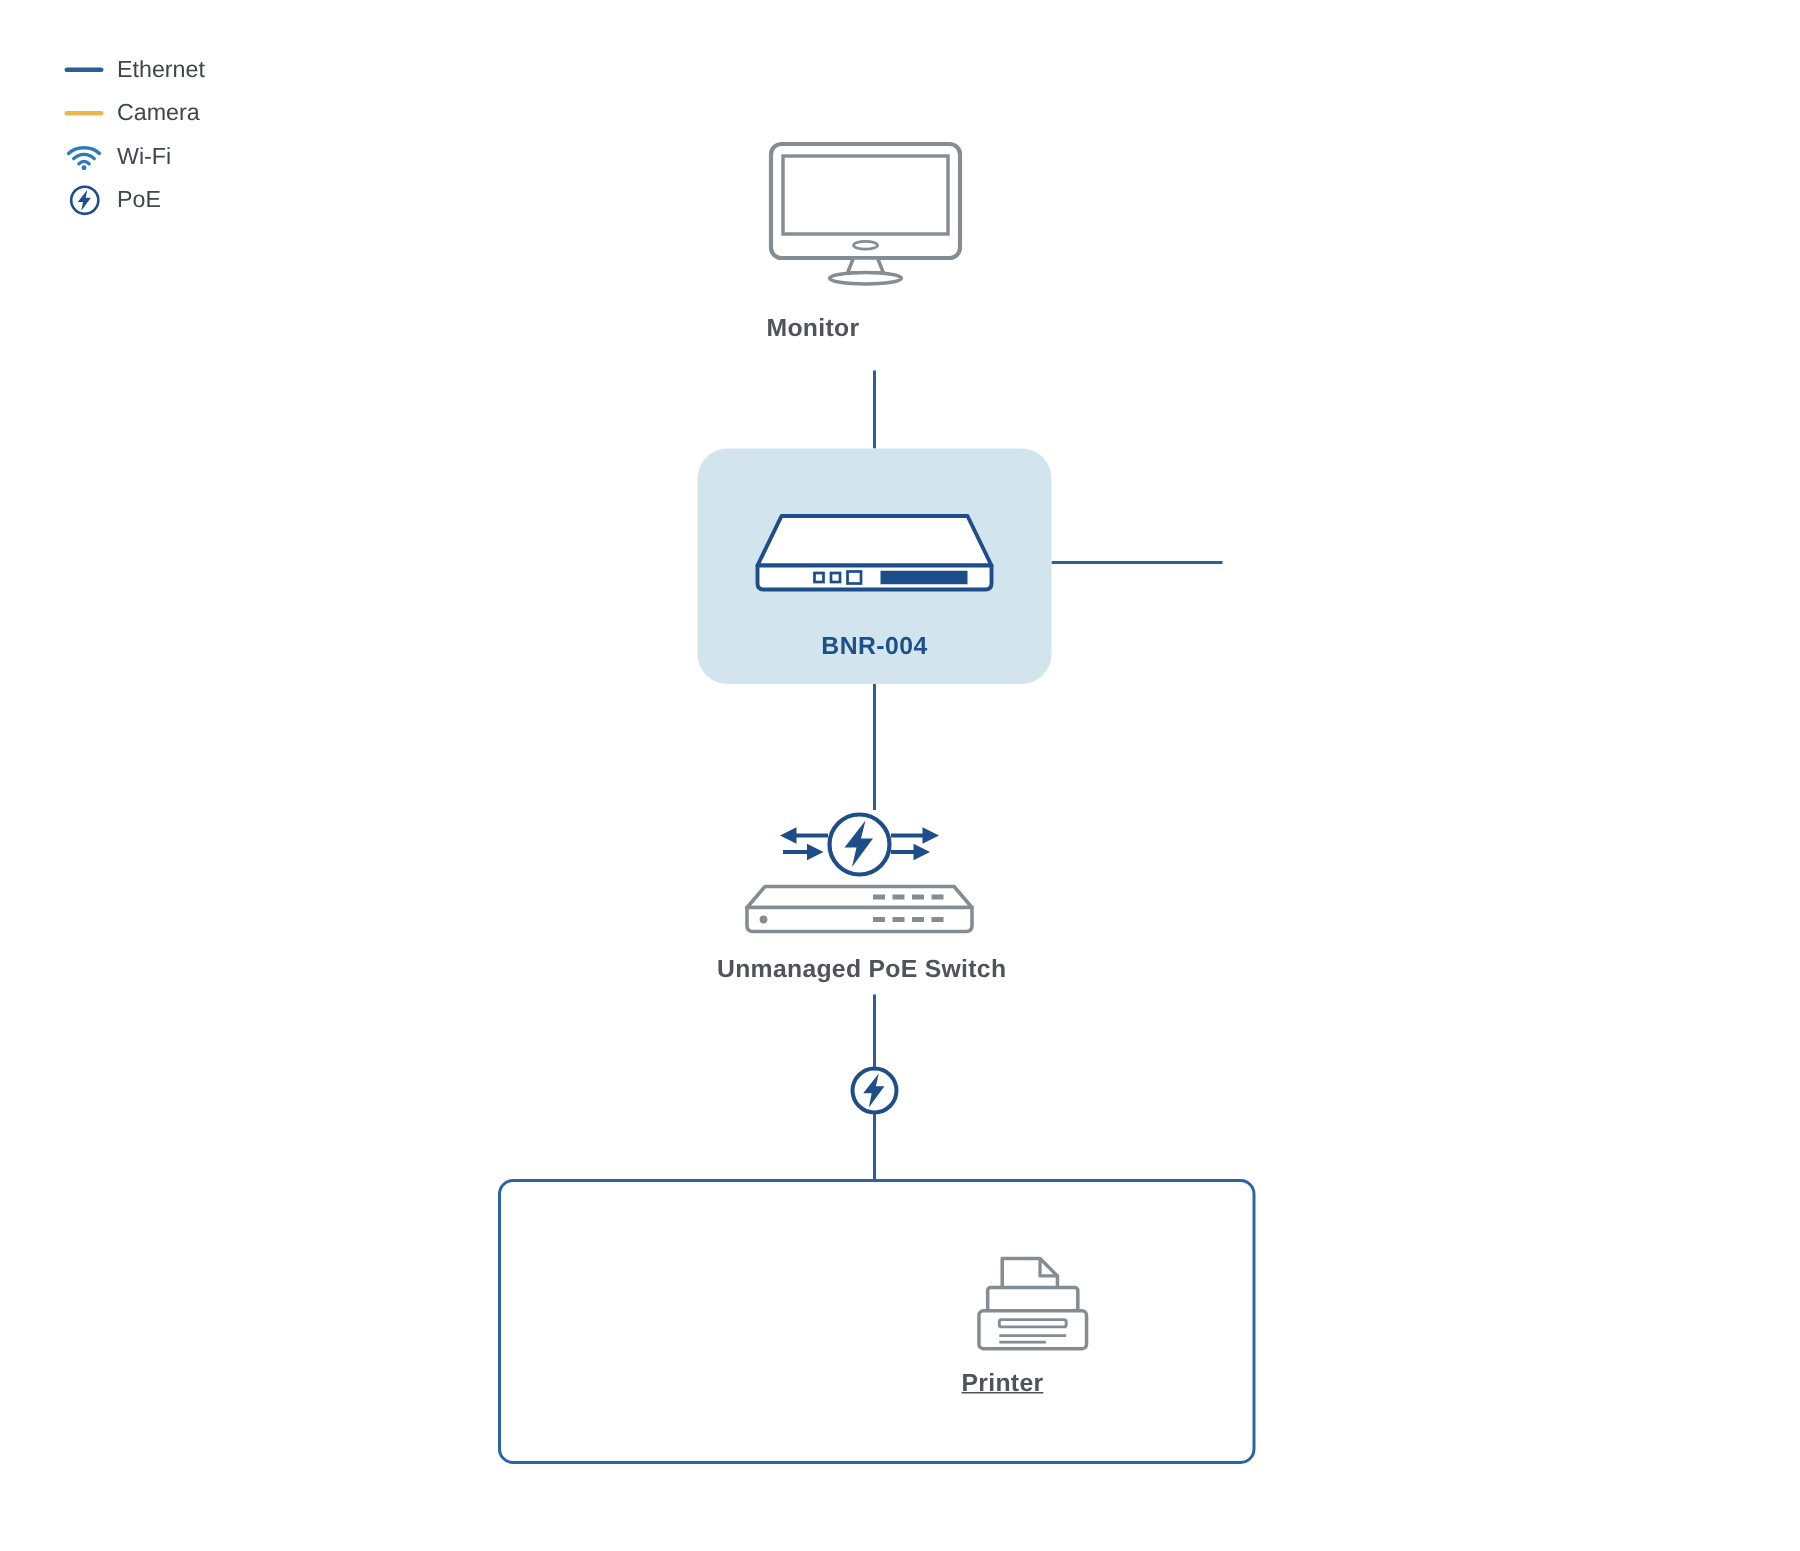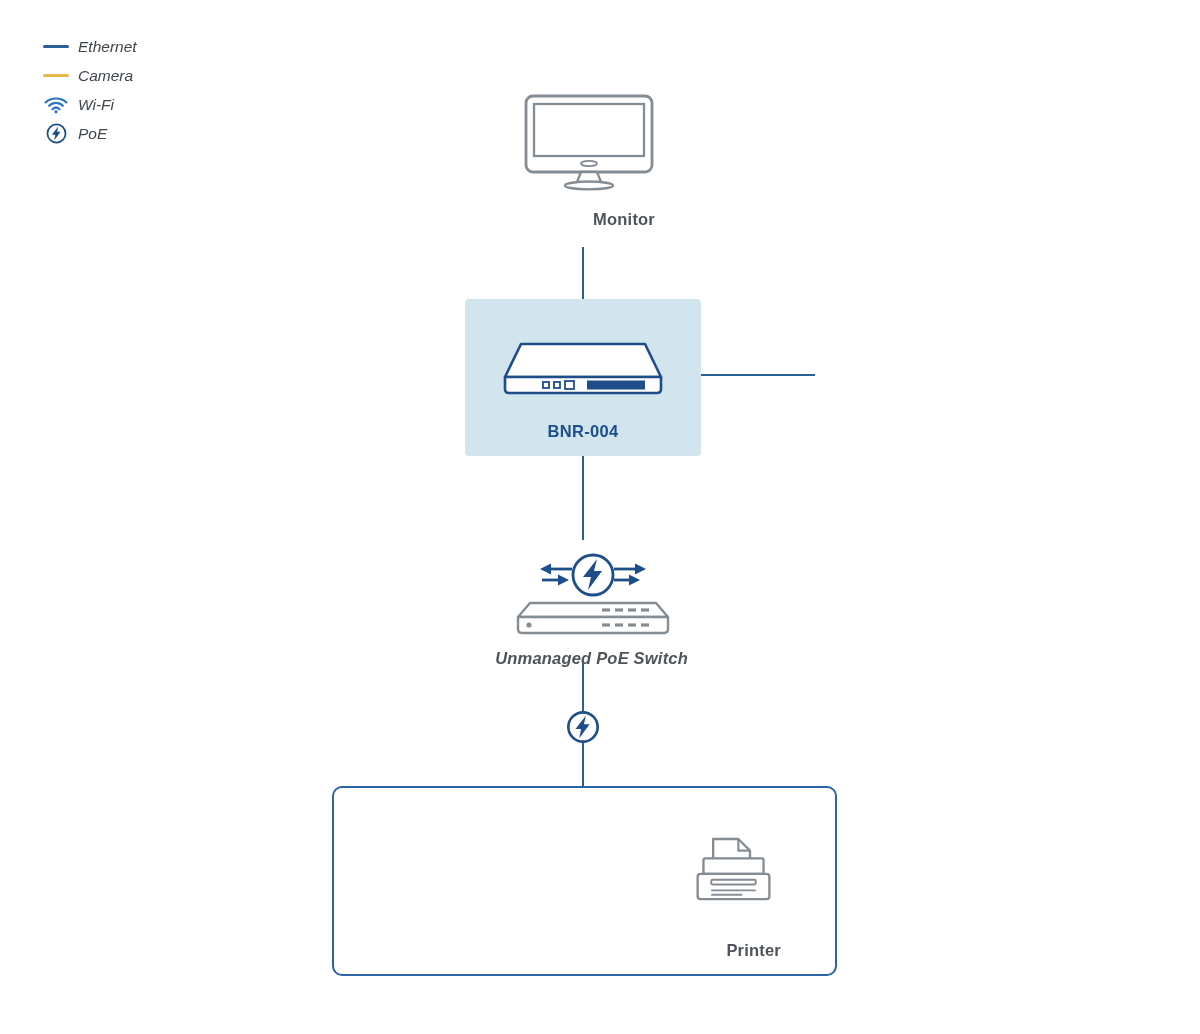--- a/index.html
+++ b/index.html
@@ -1,45 +1,45 @@
 <!DOCTYPE html>
 <html><head>
 <meta charset="utf-8">
 <style>
   * { margin:0; padding:0; box-sizing:border-box; }
   html,body { background:#ffffff; }
   body { font-family:"Liberation Sans", sans-serif; }
   .canvas { position:relative; width:1200px; height:1034px; background:#ffffff; overflow:hidden; }
 
   
-  .legend { position:absolute; left:42px; top:36px; display:flex; flex-direction:column; gap:8px;font-style:italic; }
+  .legend { position:absolute; left:42px; top:36px; display:flex; flex-direction:column; gap:8px; }
   .legend-item { display:flex; align-items:center; height:21px; }
   .swatch { width:28px; display:flex; justify-content:center; align-items:center; margin-right:8px; }
   .line-swatch { width:26px; height:3px; border-radius:2px; }
   .line-ethernet { background:#2b5f96; }
   .line-fiber { background:#e8b84b; }
   .legend-label { font-size:15.5px; color:#3f464c; }
 
   
-  .node { position:absolute; display:flex; flex-direction:column; align-items:flex-end; }
+  .node { position:absolute; display:flex; flex-direction:column; align-items:flex-start; }
   .node-label { font-size:16.5px; font-weight:bold; color:#4e545a; white-space:nowrap; letter-spacing:0.2px; }
   .node-monitor { left:511px; top:93px; width:144px; }
   .node-monitor .node-label { margin-top:17px; }
   .node-pc { left:810px; top:331px; width:120px; }
   .node-pc .node-label { margin-top:10px; }
-  .node-switch { left:478px; top:549px; width:210px;font-style:italic; }
+  .node-switch { left:478px; top:537px; width:210px; }
   .node-switch .node-label { margin-top:12px; }
   .node-camera { left:407px; top:819px; width:140px; }
   .node-camera .node-label { margin-top:8px; }
   .node-printer { left:641px; top:833px; width:140px; }
-  .node-printer .node-label { margin-top:32px; }
+  .node-printer .node-label { margin-top:4px;text-decoration:underline; }
 
   
   .router-box { position:absolute; left:465px; top:299px; width:236px; height:157px; background:#d2e5ee;
-                border-radius:4px; display:flex; flex-direction:column; align-items:center; padding-top:38px; }
+                border-radius:20px; display:flex; flex-direction:column; align-items:center; padding-top:38px; }
   .router-label { margin-top:21px; font-size:16.5px; font-weight:bold; color:#1d4f8a; letter-spacing:0.3px; }
 
   
   .group-rect { position:absolute; left:332px; top:786px; width:505px; height:190px;
                 border:2px solid #2a64a6; border-radius:10px; background:#ffffff; }
 
   
   .edge { position:absolute; background:#2b5f96; }
   .edge-monitor-router { left:582px; top:247px; width:2px; height:52px; }
   .edge-router-pc { left:701px; top:374px; width:114px; height:2px; }

